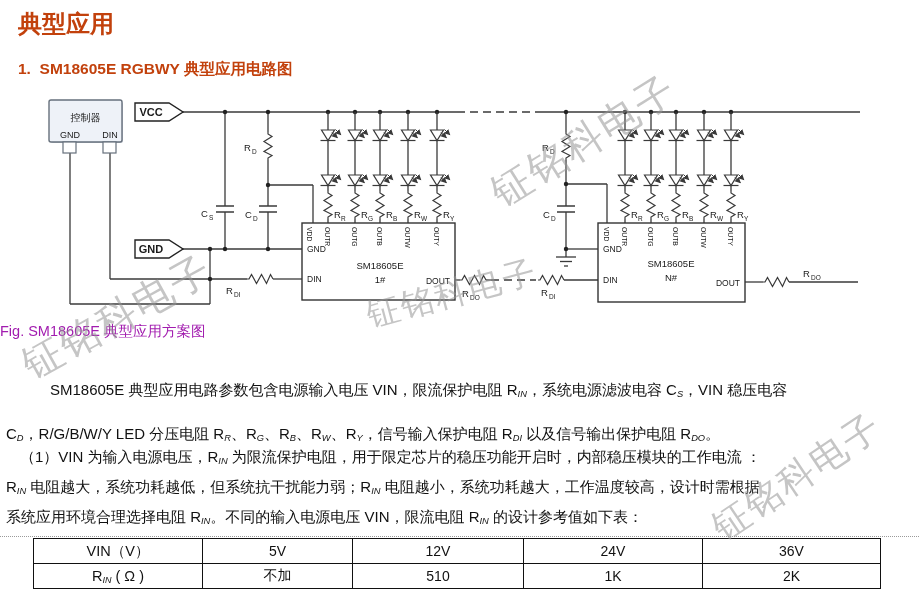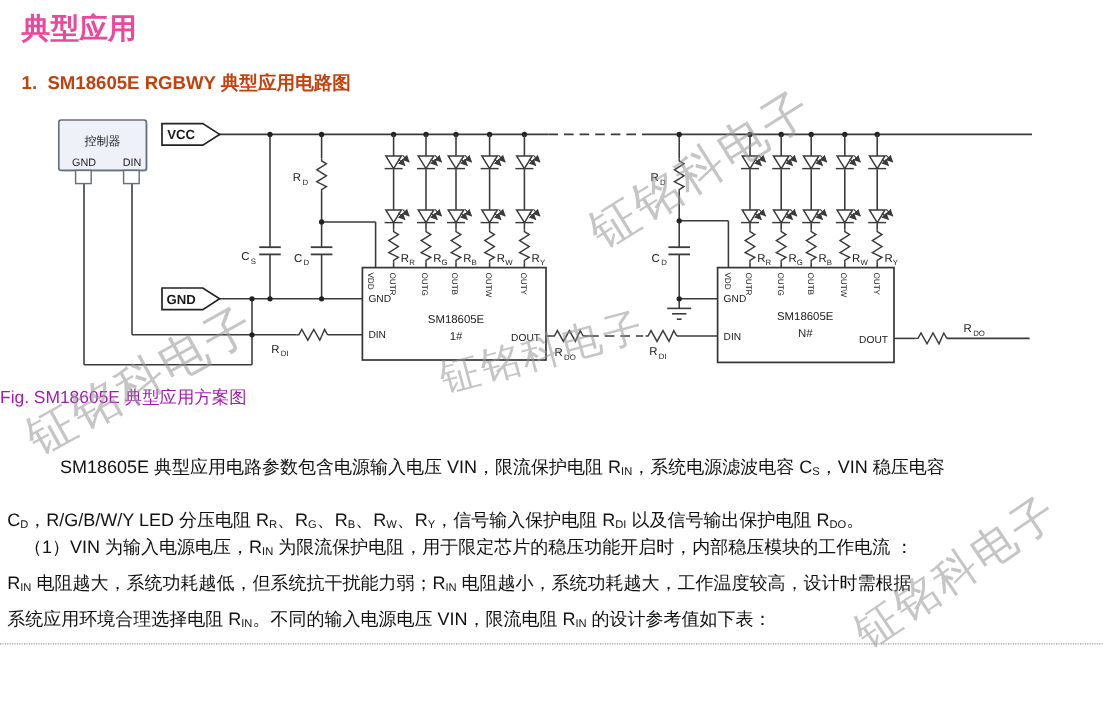--- a/index.html
+++ b/index.html
@@ -1,24 +1,24 @@
 <!DOCTYPE html>
 <html><head>
 <meta charset="utf-8">
 <style>
   html,body{margin:0;padding:0;background:#fff;}
   .page{position:relative;width:919px;height:596px;background:#fff;overflow:hidden;
         font-family:"Liberation Sans",sans-serif;color:#111;}
-  .page-title{position:absolute;left:18px;top:8px;font-size:24px;font-weight:bold;color:#ec4899;}
+  .page-title{position:absolute;left:18px;top:8px;font-size:24px;font-weight:bold;color:#c2410c;}
   .section-heading{position:absolute;left:18px;top:59px;font-size:15.5px;font-weight:bold;color:#c2410c;white-space:pre;}
   .caption{position:absolute;left:0;top:322px;width:919px;text-align:left;font-size:14.5px;color:#a21caf;}
   .bodyline{position:absolute;left:6px;width:908px;font-size:15px;line-height:30px;color:#111;white-space:nowrap;}
   .indent1{padding-left:44px;}
   .indent2{padding-left:14px;}
-  sub{font-size:62%;vertical-align:-0.18em;line-height:0;}
+  sub{font-size:62%;vertical-align:-0.18em;line-height:0;font-style:italic;}
   .dotted-rule{position:absolute;left:0;top:536px;width:919px;border-top:1px dotted #9a9a9a;height:0;}
   table.ref{border-collapse:collapse;table-layout:fixed;position:absolute;left:33px;top:538px;width:847px;background:#fff;}
   table.ref td{border:1.5px solid #111;text-align:center;vertical-align:middle;height:24px;font-size:14px;padding:0;}
   table.ref td.c1{font-size:14.5px;}
   .circuit-svg{position:absolute;left:0;top:0;}
   .circuit-svg text{font-family:"Liberation Sans",sans-serif;fill:#1a1a1a;}
   .w{stroke:#3a3a3a;stroke-width:1.3;}
   .wd{stroke:#3a3a3a;stroke-width:1.3;stroke-dasharray:8 5;}
   .plate{stroke:#3a3a3a;stroke-width:1.5;}
   .lb{font-size:9.5px;} .sb{font-size:6.5px;}
@@ -245,19 +245,44 @@
   <div class="caption">Fig. SM18605E 典型应用方案图</div>
 
   <div class="bodyline indent1" style="top:375px">SM18605E 典型应用电路参数包含电源输入电压 VIN，限流保护电阻 R<sub>IN</sub>，系统电源滤波电容 C<sub>S</sub>，VIN 稳压电容</div>
   <div class="bodyline" style="top:419px">C<sub>D</sub>，R/G/B/W/Y LED 分压电阻 R<sub>R</sub>、R<sub>G</sub>、R<sub>B</sub>、R<sub>W</sub>、R<sub>Y</sub>，信号输入保护电阻 R<sub>DI</sub> 以及信号输出保护电阻 R<sub>DO</sub>。</div>
   <div class="bodyline indent2" style="top:442px">（1）VIN 为输入电源电压，R<sub>IN</sub> 为限流保护电阻，用于限定芯片的稳压功能开启时，内部稳压模块的工作电流 ：</div>
   <div class="bodyline" style="top:502px">系统应用环境合理选择电阻 R<sub>IN</sub>。不同的输入电源电压 VIN，限流电阻 R<sub>IN</sub> 的设计参考值如下表：</div>
   <div class="bodyline" style="top:472px">R<sub>IN</sub> 电阻越大，系统功耗越低，但系统抗干扰能力弱；R<sub>IN</sub> 电阻越小，系统功耗越大，工作温度较高，设计时需根据</div>
 
   <div class="dotted-rule"></div>
 
+  <table class="ref">
+    <colgroup>
+        <col style="width:169px">
+        <col style="width:150px">
+        <col style="width:171px">
+        <col style="width:179px">
+        <col style="width:178px">
+      </colgroup>
+    <tbody>
+        <tr>
+      <td class="c1">VIN（V）</td>
+      <td>5V</td>
+      <td>12V</td>
+      <td>24V</td>
+      <td>36V</td>
+    </tr>
+    <tr>
+      <td class="c1">R<sub>IN</sub> ( Ω )</td>
+      <td>不加</td>
+      <td>510</td>
+      <td>1K</td>
+      <td>2K</td>
+    </tr>
+  </tbody>
+    </table>
 
   <div class="wm" style="left:584px;top:141px;transform:translate(-50%,-50%) rotate(-32deg);">钲铭科电子</div>
   <div class="wm" style="left:117px;top:317px;transform:translate(-50%,-50%) rotate(-29deg);">钲铭科电子</div>
   <div class="wm" style="left:452px;top:294px;font-size:33px;transform:translate(-50%,-50%) rotate(-15deg);">钲铭科电子</div>
   <div class="wm" style="left:797px;top:477px;font-size:37px;transform:translate(-50%,-50%) rotate(-34deg);">钲铭科电子</div>
 
 </div>
 
 </body></html>

